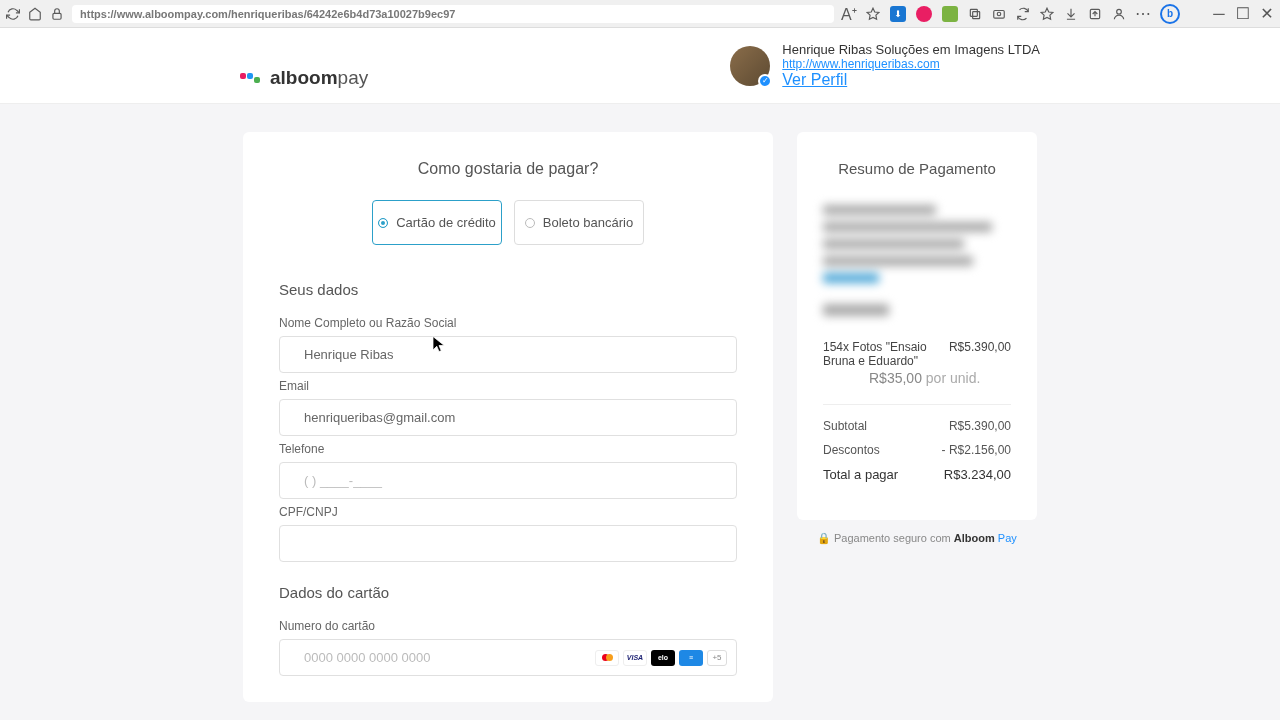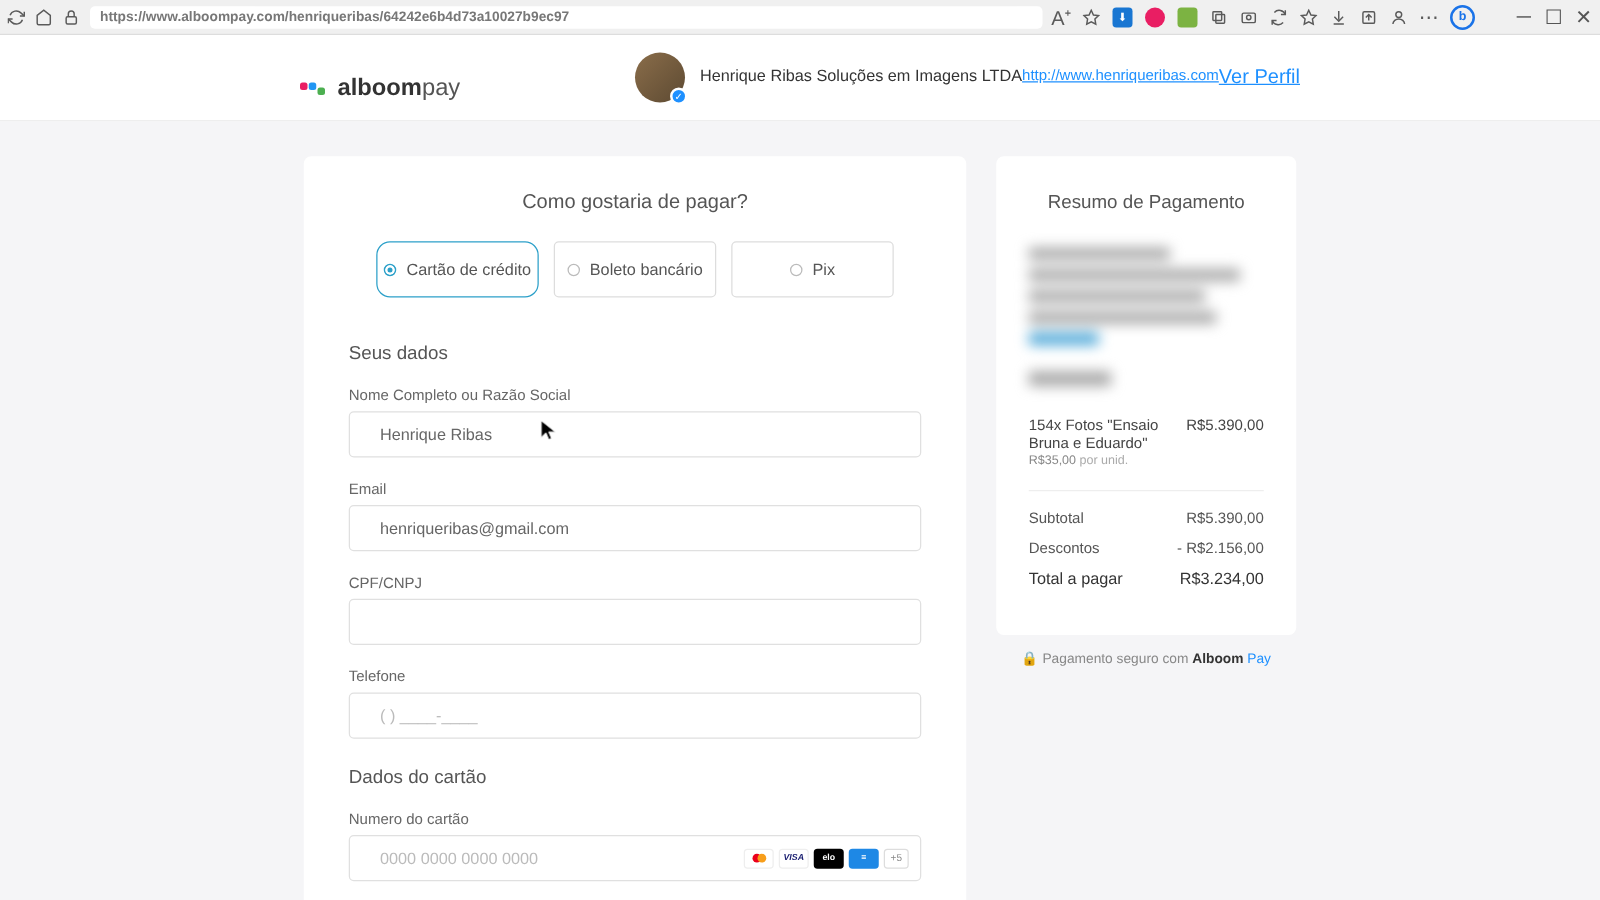--- a/index.html
+++ b/index.html
@@ -17,55 +17,55 @@
     .header { background:#fff; padding: 14px 240px 14px 240px; display:flex; align-items:flex-end; justify-content:space-between; border-bottom:1px solid #eee; }
     .logo { display:flex; align-items:center; gap:4px; }
     .logo-mark { display:flex; gap:1px; }
     .logo-dot { width:6px;height:6px;border-radius:2px; }
     .logo-text { font-size:19px; color:#555; margin-left:6px; }
     .logo-bold { font-weight:600; color:#333; }
     .vendor { display:flex; align-items:center; gap:12px; }
     .avatar-wrap { position:relative; }
     .avatar { width:40px;height:40px;border-radius:50%;background:linear-gradient(135deg,#8a6d4a,#5d4a32); }
     .verify-badge { position:absolute; bottom:-2px; right:-2px; width:14px;height:14px;border-radius:50%;background:#1e90ff;border:2px solid #fff; display:flex;align-items:center;justify-content:center;color:#fff;font-size:8px; }
-    .vendor-info { display:flex; }
+    .vendor-info { display:flex; flex-direction:column; }
     .vendor-name { font-size:13px; color:#333; }
     .vendor-url { font-size:12px; color:#1e90ff; text-decoration:underline; }
     .vendor-link { font-size:16px; color:#1e90ff; text-decoration:underline; }
 
     .page { display:flex; justify-content:center; gap:24px; padding:28px 0 0 0; }
 
     .card { background:#fff; border-radius:6px; padding:28px 36px 20px 36px; width:530px; }
     .card-title { text-align:center; font-size:16px; color:#555; margin-bottom:22px; }
 
     .pay-options { display:flex; gap:12px; justify-content:center; margin-bottom:36px; }
     .pay-opt { border:1px solid #ddd; border-radius:4px; padding:14px 0; width:130px; display:flex; align-items:center; justify-content:center; gap:8px; font-size:13px; color:#555; cursor:pointer; }
-    .pay-opt.selected { border-color:#2ca0c9;border-radius:11px; }
+    .pay-opt.selected { border-color:#2ca0c9; }
     .radio { width:10px;height:10px;border-radius:50%;border:1px solid #bbb; }
     .radio.on { border-color:#2ca0c9; background:#2ca0c9; box-shadow:inset 0 0 0 2px #fff; }
 
     .section-head { font-size:15px; color:#555; margin-bottom:18px; }
-    .field { margin-bottom:18px; }
+    .field { margin-bottom:6px; }
     .field-label { font-size:12px; color:#666; margin-bottom:6px; display:block; }
     .field-input { width:100%; border:1px solid #e0e0e0; border-radius:4px; padding:10px 24px; font-size:13px; color:#666; }
     .field-input::placeholder { color:#bbb; }
 
     .card-num-wrap { position:relative; }
     .card-brands { position:absolute; right:10px; top:50%; transform:translateY(-50%); display:flex; gap:4px; align-items:center; }
     .brand { width:24px;height:16px;border-radius:3px;font-size:7px;color:#fff;display:flex;align-items:center;justify-content:center;font-weight:bold; }
     .plus-brand { width:20px;height:16px;border:1px solid #ddd;border-radius:3px;font-size:8px;color:#888;display:flex;align-items:center;justify-content:center; }
 
     .summary { background:#fff; border-radius:6px; padding:28px 26px; width:240px; }
     .summary-title { text-align:center; font-size:15px; color:#555; margin-bottom:28px; }
     .blur-block { filter:blur(5px); margin-bottom:24px; }
     .blur-line { background:#aaa; height:10px; border-radius:2px; margin-bottom:7px; }
     .item-row { margin-bottom:6px; }
     .item-name { font-size:12px; color:#444; display:inline-block; width:120px; vertical-align:top; }
     .item-price { font-size:12px; color:#444; float:right; }
-    .item-unit { font-size:10px; color:#888; margin-top:2px; }
+    .item-unit { font-size:14px; color:#888; margin-top:2px;margin-left:46px; }
     .totals { border-top:1px solid #eee; margin-top:18px; padding-top:14px; }
     .total-row { display:flex; justify-content:space-between; font-size:12px; color:#555; margin-bottom:10px; }
     .total-row.big { font-size:13px; color:#333; }
     .secure-note { text-align:center; font-size:11px; color:#888; margin-top:12px; }
     .secure-note .lock { color:#1e90ff; }
     .secure-note b { color:#333; font-weight:600; }
     .secure-note .pay { color:#1e90ff; }
 
     .cursor { position:fixed; left:430px; top:335px; pointer-events:none; }
     .cursor svg { width:18px; height:18px; }
@@ -182,46 +182,42 @@
 
     <div class="pay-options">
       <div class="pay-opt selected">
         <div class="radio on"></div>
         <span>Cartão de crédito</span>
       </div>
       <div class="pay-opt">
         <div class="radio"></div>
         <span>Boleto bancário</span>
       </div>
-      <div class="pay-opt">
-        <div class="radio"></div>
-        <span>Pix</span>
-      </div>
     </div>
 
     <div class="section-head">Seus dados</div>
 
     <div class="field">
       <label class="field-label">Nome Completo ou Razão Social</label>
       <input class="field-input" value="Henrique Ribas" style="">
     </div>
 
     <div class="field">
       <label class="field-label">Email</label>
       <input class="field-input" value="henriqueribas@gmail.com" style="">
     </div>
 
     <div class="field">
+      <label class="field-label">Telefone</label>
+      <input class="field-input" placeholder="( ) ____-____" style="">
+    </div>
+
+    <div class="field">
       <label class="field-label">CPF/CNPJ</label>
       <input class="field-input" style="">
-    </div>
-
-    <div class="field">
-      <label class="field-label">Telefone</label>
-      <input class="field-input" placeholder="( ) ____-____" style="">
     </div>
 
     <div class="section-head" style="margin-top:22px">Dados do cartão</div>
 
     <div class="field">
       <label class="field-label">Numero do cartão</label>
       <div class="card-num-wrap">
         <input class="field-input" placeholder="0000 0000 0000 0000" style="">
         <div class="card-brands">
           <div class="brand" style="background:#fff;border:1px solid #eee">

